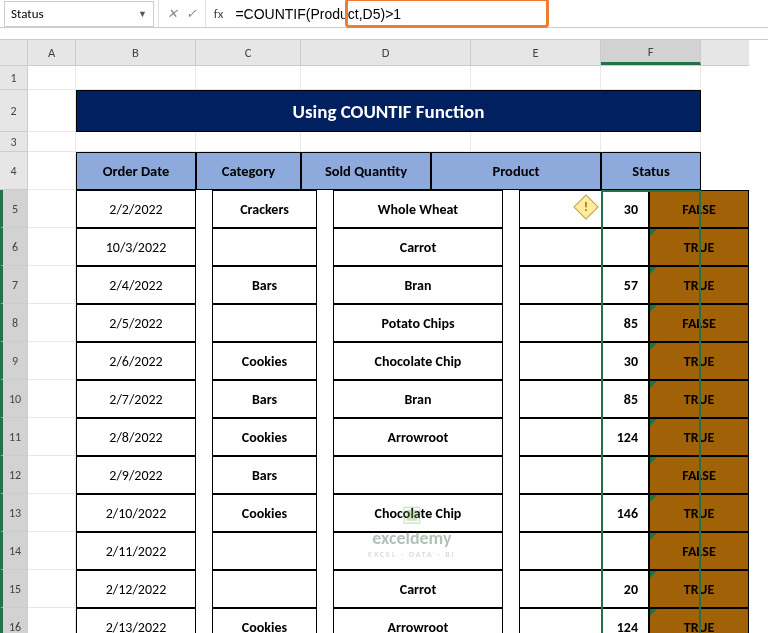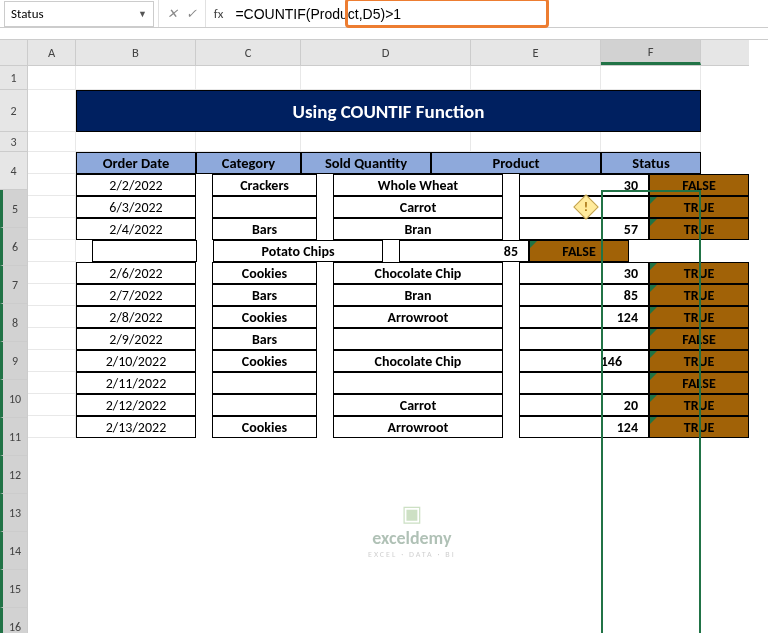--- a/index.html
+++ b/index.html
@@ -22,21 +22,21 @@
   .rh.short { height: 24px; }
   .rh.sel { background: #d2d2d2; border-left: 3px solid #217346; }
   .rh.col-hdr { height: 26px; }
   
   .col-headers { display: flex; height: 26px; background: #e6e6e6; border-bottom: 1px solid #ccc; }
   .ch { display: flex; align-items: center; justify-content: center; font-size: 12.5px; color: #444; border-right: 1px solid #ccc; }
   .ch.sel { background: #d2d2d2; border-bottom: 3px solid #217346; }
   .wA { width: 48px; } .wB { width: 120px; } .wC { width: 105px; } .wD { width: 170px; } .wE { width: 130px; } .wF { width: 100px; }
   
   .sheet-body { position: relative; }
-  .cells-row { display: flex; height: 22px; }
+  .cells-row { display: flex; height: 38px; }
   .cells-row.h1 { height: 24px; }
   .cells-row.h3 { height: 20px; }
   .cell { border-right: 1px solid #e8e8e8; border-bottom: 1px solid #e8e8e8; display: flex; align-items: center; justify-content: center; font-size: 14px; padding: 0 4px; }
   
   .title-merge { width: 625px; height: 42px; background: #002060; color: #fff; font-weight: bold; font-size: 19px; display: flex; align-items: center; justify-content: center; border: 1.5px solid #000; }
   
   .tbl-hdr { background: #8EA9DB; font-weight: bold; font-size: 14.5px; border: 1.5px solid #000 !important; }
   .tbl-cell { border: 1.5px solid #000 !important; text-align: center; }
   .tbl-cell.bold { font-weight: bold; margin-left: 16px; }
   .status-cell { background: #a16207; font-weight: bold; border: 1.5px solid #000 !important; position: relative; }
@@ -138,36 +138,37 @@
         <div class="cells-row">
           <div class="cell wA"></div>
           <div class="cell wB tbl-cell">2/2/2022</div>
           <div class="cell wC tbl-cell bold">Crackers</div>
           <div class="cell wD tbl-cell bold">Whole Wheat</div>
           <div class="cell wE tbl-cell bold" style="justify-content:flex-end;padding-right:10px">30</div>
           <div class="cell wF status-cell ">FALSE</div>
         </div>
         <div class="cells-row">
           <div class="cell wA"></div>
-          <div class="cell wB tbl-cell">6/3/2022</div>
+          <div class="cell wB tbl-cell">10/3/2022</div>
           <div class="cell wC tbl-cell bold"></div>
           <div class="cell wD tbl-cell bold">Carrot</div>
           <div class="cell wE tbl-cell bold" style="justify-content:flex-end;padding-right:10px"></div>
           <div class="cell wF status-cell green-tri">TRUE</div>
         </div>
         <div class="cells-row">
           <div class="cell wA"></div>
           <div class="cell wB tbl-cell">2/4/2022</div>
           <div class="cell wC tbl-cell bold">Bars</div>
           <div class="cell wD tbl-cell bold">Bran</div>
           <div class="cell wE tbl-cell bold" style="justify-content:flex-end;padding-right:10px">57</div>
           <div class="cell wF status-cell green-tri">TRUE</div>
         </div>
         <div class="cells-row">
           <div class="cell wA"></div>
+          <div class="cell wB tbl-cell">2/5/2022</div>
           <div class="cell wC tbl-cell bold"></div>
           <div class="cell wD tbl-cell bold">Potato Chips</div>
           <div class="cell wE tbl-cell bold" style="justify-content:flex-end;padding-right:10px">85</div>
           <div class="cell wF status-cell green-tri">FALSE</div>
         </div>
         <div class="cells-row">
           <div class="cell wA"></div>
           <div class="cell wB tbl-cell">2/6/2022</div>
           <div class="cell wC tbl-cell bold">Cookies</div>
           <div class="cell wD tbl-cell bold">Chocolate Chip</div>
@@ -196,21 +197,21 @@
           <div class="cell wC tbl-cell bold">Bars</div>
           <div class="cell wD tbl-cell bold"></div>
           <div class="cell wE tbl-cell bold" style="justify-content:flex-end;padding-right:10px"></div>
           <div class="cell wF status-cell green-tri">FALSE</div>
         </div>
         <div class="cells-row">
           <div class="cell wA"></div>
           <div class="cell wB tbl-cell">2/10/2022</div>
           <div class="cell wC tbl-cell bold">Cookies</div>
           <div class="cell wD tbl-cell bold">Chocolate Chip</div>
-          <div class="cell wE tbl-cell bold" style="justify-content:flex-end;padding-right:26px">146</div>
+          <div class="cell wE tbl-cell bold" style="justify-content:flex-end;padding-right:10px">146</div>
           <div class="cell wF status-cell green-tri">TRUE</div>
         </div>
         <div class="cells-row">
           <div class="cell wA"></div>
           <div class="cell wB tbl-cell">2/11/2022</div>
           <div class="cell wC tbl-cell bold"></div>
           <div class="cell wD tbl-cell bold"></div>
           <div class="cell wE tbl-cell bold" style="justify-content:flex-end;padding-right:10px"></div>
           <div class="cell wF status-cell green-tri">FALSE</div>
         </div>

